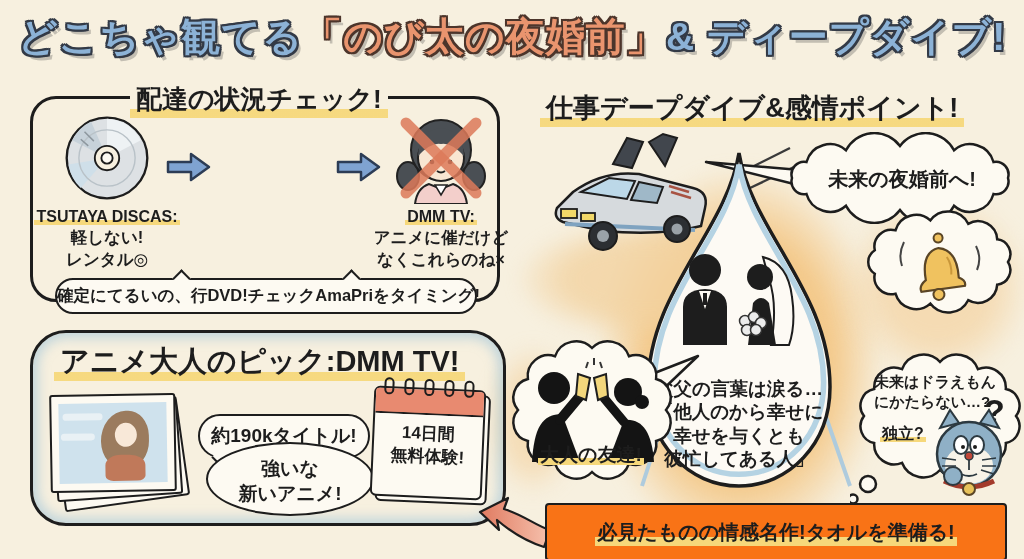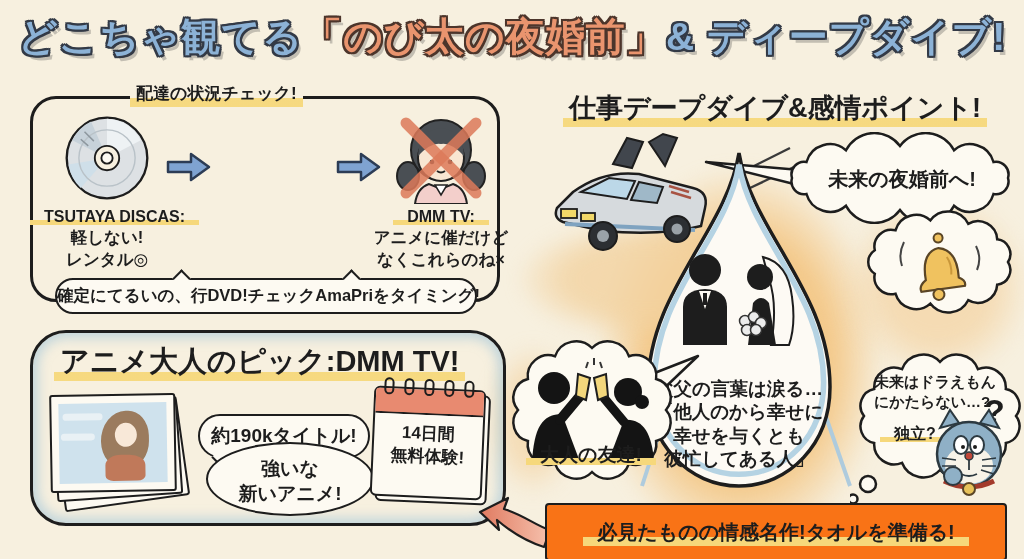--- a/index.html
+++ b/index.html
@@ -11,29 +11,29 @@
   
   .title-row { top:10px; left:0; width:1024px; text-align:center; font-weight:800;
                font-size:39px; letter-spacing:1px; white-space:nowrap; }
   .t-blue { color:#8cb2d6;
     text-shadow:-2px -2px 0 #333a46,2px -2px 0 #333a46,-2px 2px 0 #333a46,2px 2px 0 #333a46,
                 -2px 0 0 #333a46,2px 0 0 #333a46,0 -2px 0 #333a46,0 2px 0 #333a46,4px 5px 0 rgba(60,60,60,.28); }
   .t-orange { color:#e9946e;
     text-shadow:-2px -2px 0 #4c352b,2px -2px 0 #4c352b,-2px 2px 0 #4c352b,2px 2px 0 #4c352b,
                 -2px 0 0 #4c352b,2px 0 0 #4c352b,0 -2px 0 #4c352b,0 2px 0 #4c352b,4px 5px 0 rgba(60,60,60,.28); }
 
-  .hl { background:linear-gradient(0deg,#f6d87b 0 32%,transparent 32%); padding:0 14px; }
+  .hl { background:linear-gradient(0deg,#f6d87b 0 32%,transparent 32%); padding:0 2px; }
   .hl-under { background:linear-gradient(0deg,rgba(246,216,123,.95) 0 9px,transparent 9px); padding:0 6px 4px 6px; }
 
   
   .sketch-box { border:3px solid #1d1d1d; border-radius:26px; background:transparent; }
   #box-delivery { left:30px; top:96px; width:470px; height:206px; }
   #box-pick { left:30px; top:330px; width:476px; height:196px; border-radius:36px;
               box-shadow:inset 0 0 12px 5px rgba(150,192,216,.55); }
-  .box-header { font-weight:800; font-size:17px; background:#f7f0df; white-space:nowrap; }
+  .box-header { font-weight:800; font-size:26px; background:#f7f0df; white-space:nowrap; }
 
   .svc-col { top:112px; width:154px; text-align:center; }
   .svc-icon { height:92px; display:flex; align-items:center; justify-content:center; }
   .svc-name { font-weight:800; font-size:16px; margin-top:4px; white-space:nowrap; }
   .svc-line { font-weight:800; font-size:16.5px; line-height:1.35; }
 
   .pill-bubble { background:#fdfaf2; border:2.5px solid #1d1d1d; border-radius:20px;
                  font-weight:800; text-align:center; }
   .tail-up, .tail-down, .tail-right { position:absolute; width:13px; height:13px; background:#fdfaf2; transform:rotate(45deg); }
   .tail-up   { border-left:2.5px solid #1d1d1d; border-top:2.5px solid #1d1d1d; }
@@ -182,21 +182,21 @@
     <span class="ring" style="left:48px;"></span>
       <span class="ring" style="left:68px;"></span>
     <span class="ring" style="left:88px;"></span>
     <div class="cal-top"></div>
     <div class="cal-text">
       <div>14日間</div>
       <div>無料体験!</div>
     </div>
   </div>
 
-  <div class="abs box-header" style="left:540px;top:90px;width:470px;text-align:center;font-size:27px;background:transparent;">
+  <div class="abs box-header" style="left:540px;top:90px;width:470px;text-align:left;font-size:27px;background:transparent;">
     <span class="hl-under">仕事デープダイブ&amp;感情ポイント!</span>
   </div>
 
   <svg class="abs" style="left:543px;top:130px;" width="200" height="135" viewBox="0 0 200 135">
     <path d="M70 34 L84 8 L100 12 L89 38 Z" fill="#41464d" stroke="#1d1d1d" stroke-width="2"></path>
     <path d="M106 12 L120 4 L134 8 L122 36 Z" fill="#41464d" stroke="#1d1d1d" stroke-width="2"></path>
     <path d="M30 62 Q60 40 96 44 L150 58 Q166 62 162 78 L158 96 Q120 106 60 101 L20 92 Q10 88 14 78 Z" fill="#d6dadd" stroke="#1d1d1d" stroke-width="2.5"></path>
     <polygon points="38,62 66,48 92,51 84,69" fill="#bcd8e8" stroke="#1d1d1d" stroke-width="2"></polygon>
     <polygon points="96,52 120,57 114,73 88,70" fill="#9fb8c8" stroke="#1d1d1d" stroke-width="2"></polygon>
     <rect x="18" y="79" width="16" height="9" fill="#f2d868" stroke="#1d1d1d" stroke-width="1.8"></rect>

